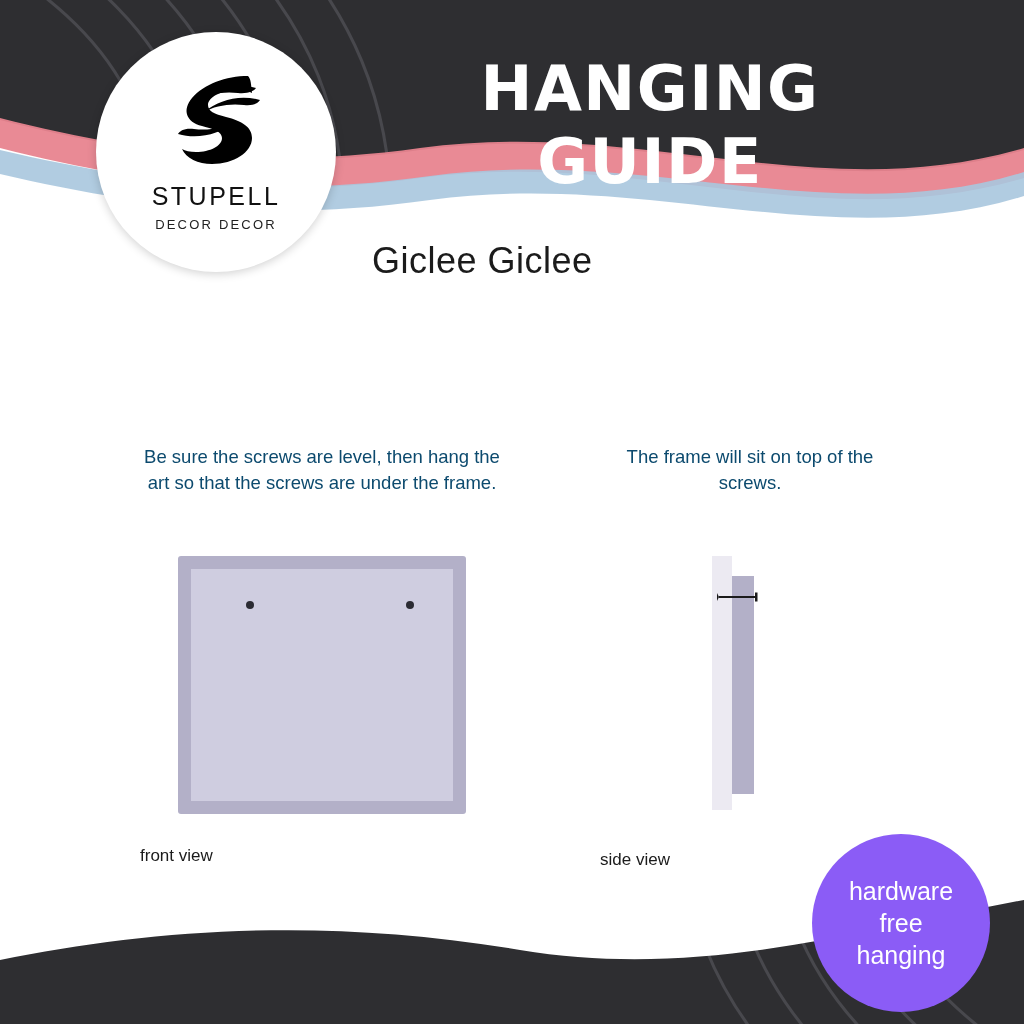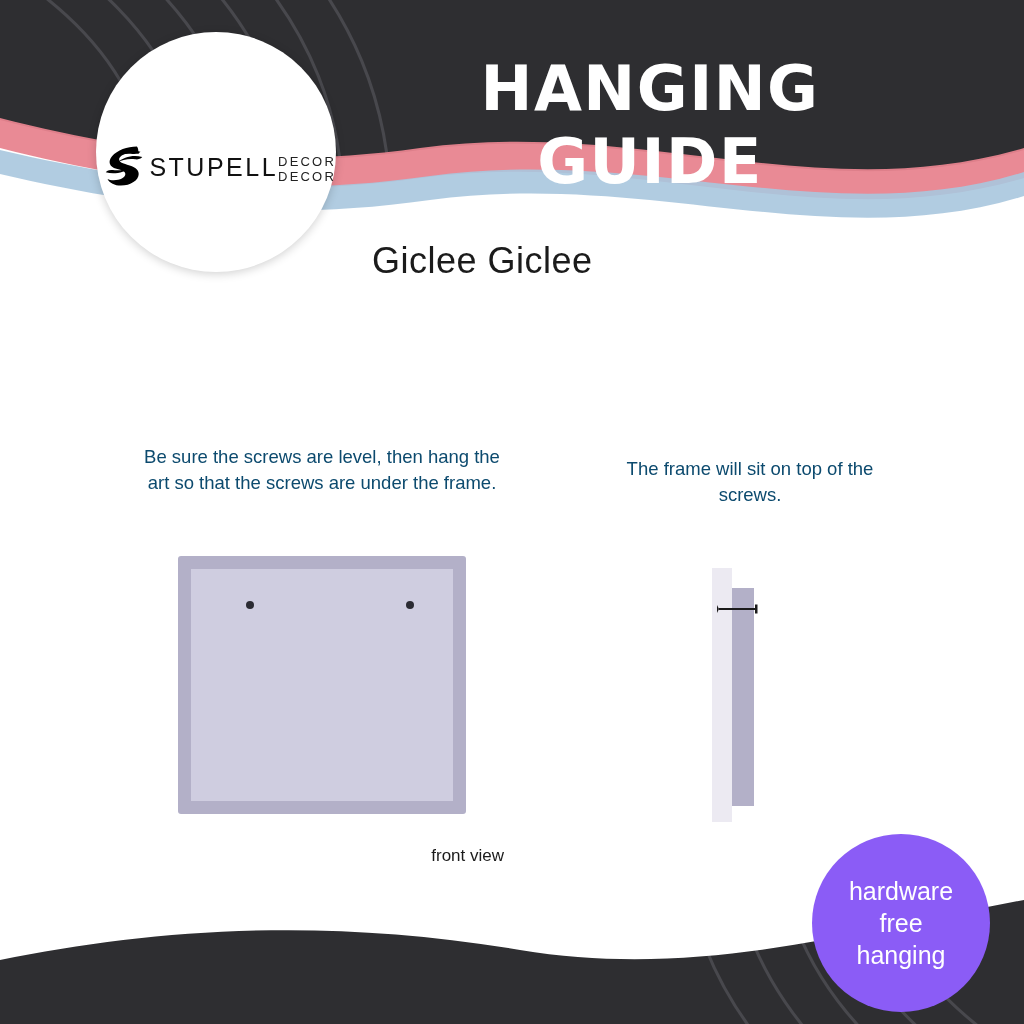--- a/index.html
+++ b/index.html
@@ -32,20 +32,21 @@
   .logo-badge {
     position: absolute;
     left: 96px;
     top: 32px;
     width: 240px;
     height: 240px;
     border-radius: 50%;
     background: #ffffff;
     box-shadow: 0 2px 10px rgba(0,0,0,0.18);
     display: flex;
+    flex-direction: column;
     align-items: center;
     justify-content: flex-start;
     padding-top: 28px;
     box-sizing: border-box;
   }
   .logo-mark {
     width: 120px;
     height: 120px;
     display: block;
   }
@@ -100,21 +101,21 @@
   .col {
     position: absolute;
   }
   .col-caption {
     text-align: center;
     font-size: 18.5px;
     line-height: 26px;
     color: #0c4a6e;
   }
   .view-label {
-    text-align: right;
+    text-align: left;
     font-size: 17px;
     color: #1b1b1b;
   }
 
   
   .front-col { left: 140px; top: 444px; width: 364px; }
   .frame-outer {
     position: relative;
     width: 288px;
     height: 258px;
@@ -135,21 +136,21 @@
     width: 8px;
     height: 8px;
     border-radius: 50%;
     background: #2b2b33;
   }
   .screw-left  { left: 68px;  top: 45px; }
   .screw-right { left: 228px; top: 45px; }
   .front-label { margin-top: 32px; }
 
   
-  .side-col { left: 600px; top: 444px; width: 300px; margin-top: 12px; }
+  .side-col { left: 600px; top: 444px; width: 300px; }
   .side-stage {
     position: relative;
     width: 300px;
     height: 270px;
     margin-top: 56px;
   }
   .side-wall {
     position: absolute;
     left: 112px;
     top: 4px;

